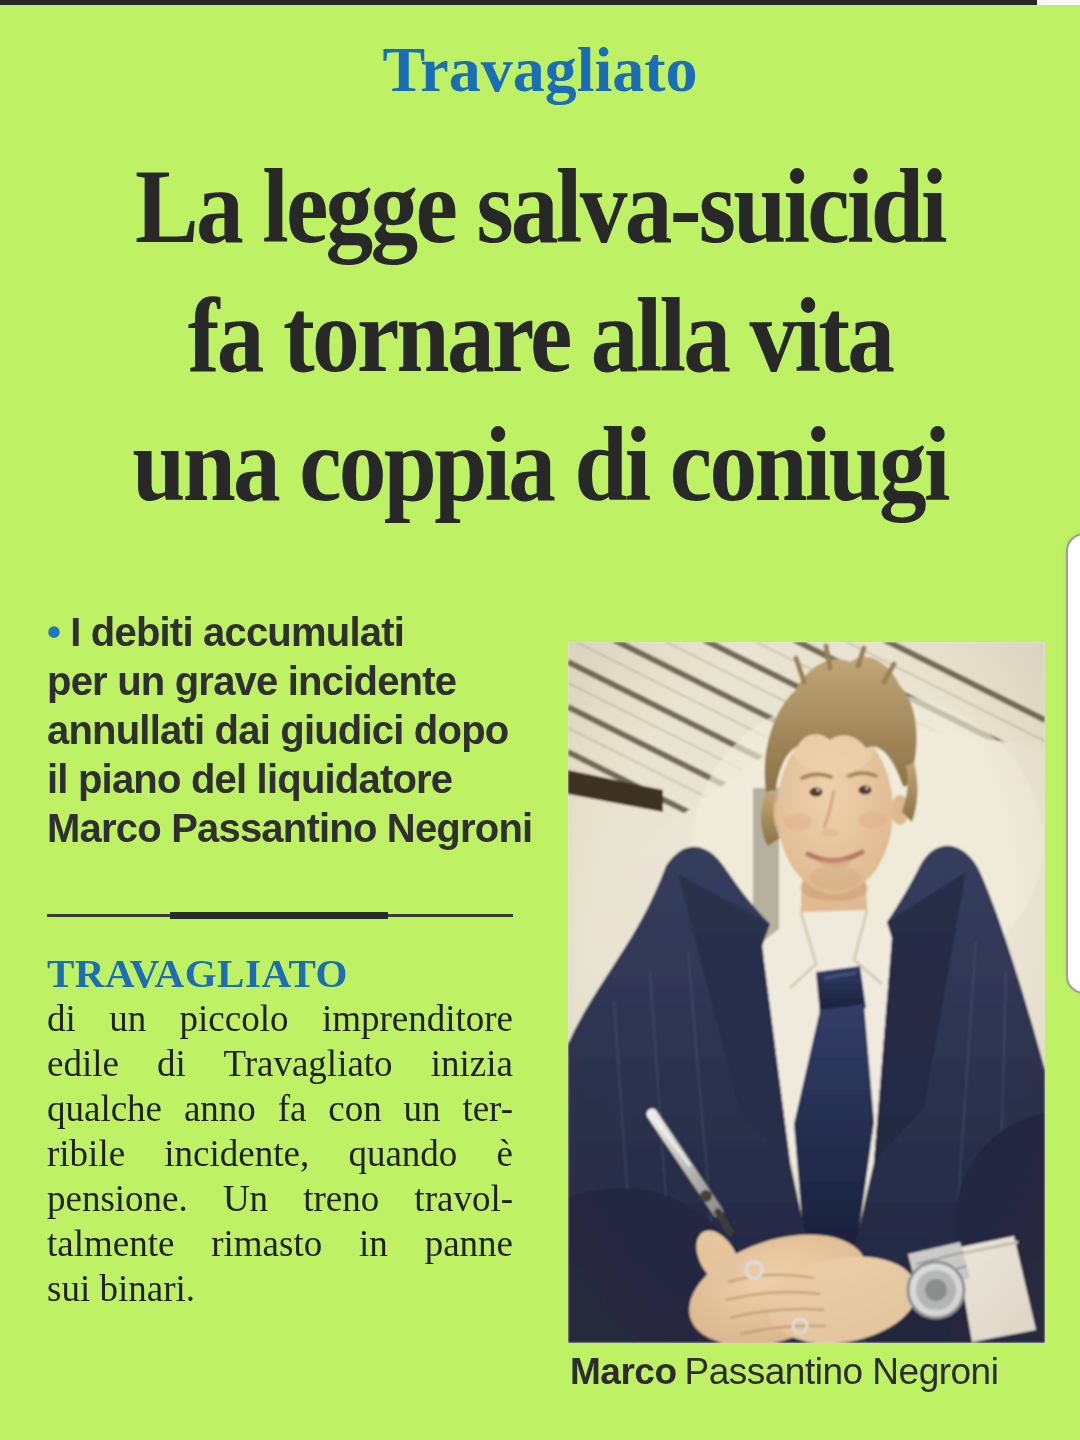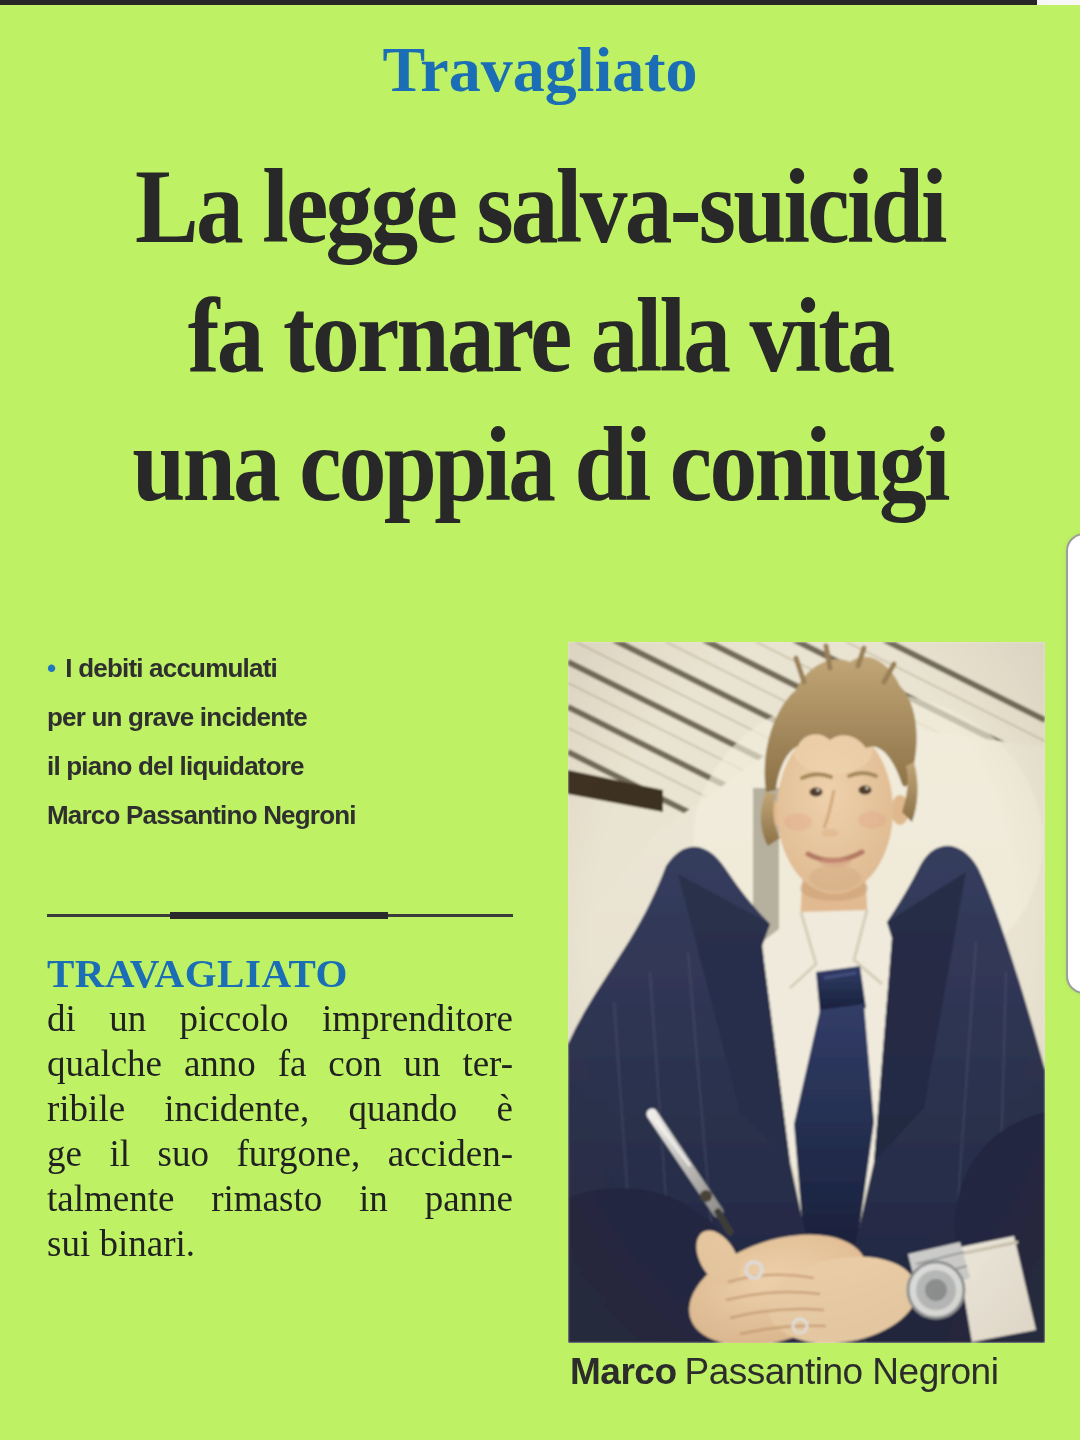--- a/index.html
+++ b/index.html
@@ -26,23 +26,23 @@
   }
   
   .headline{
     position:absolute;top:142px;left:0;width:1080px;
     text-align:center;color:#282828;font-weight:700;
     font-size:106px;line-height:129px;letter-spacing:-3px;
   }
   .headline .hl{display:block;transform:scaleX(0.9);transform-origin:50% 50%;white-space:nowrap;}
   
   .lede{
-    position:absolute;left:47px;top:644px;width:505px;
+    position:absolute;left:47px;top:608px;width:505px;
     font-family:"Liberation Sans", sans-serif;
-    font-weight:700;font-size:26px;line-height:49px;
+    font-weight:700;font-size:40px;line-height:49px;
     color:#2f2f2f;letter-spacing:-0.8px;
   }
   .lede .lline{white-space:nowrap;}
   .lede .bullet{color:#2176bd;margin-right:10px;}
   
   .rule{position:absolute;left:47px;top:914px;width:466px;height:3px;background:#3c3c3c;}
   .rule-thick{position:absolute;left:170px;top:912px;width:218px;height:7px;background:#2a2a2a;}
   
   .body{
     position:absolute;left:47px;top:951px;width:466px;
@@ -88,35 +88,37 @@
 
   <h1 class="headline" style="margin:0;">
     <span class="hl">La legge salva-suicidi</span>
     <span class="hl">fa tornare alla vita</span>
     <span class="hl">una coppia di coniugi</span>
   </h1>
 
   <div class="lede">
     <div class="lline"><span class="bullet">•</span><span>I debiti accumulati</span></div>
     <div class="lline">per un grave incidente</div>
+    <div class="lline">annullati dai giudici dopo</div>
     <div class="lline">il piano del liquidatore</div>
     <div class="lline">Marco Passantino Negroni</div>
   </div>
 
   <div class="rule"></div>
   <div class="rule-thick"></div>
 
   <div class="body">
     <div class="bline first">
       <span class="dateline">TRAVAGLIATO</span>
     </div>
     <div class="bline">di un piccolo imprenditore</div>
+    <div class="bline">edile di Travagliato inizia</div>
     <div class="bline">qualche anno fa con un ter-</div>
     <div class="bline">ribile incidente, quando è</div>
-    <div class="bline">ge il suo furgone, acciden-</div>
+    <div class="bline">pensione. Un treno travol-</div>
     <div class="bline">talmente rimasto in panne</div>
     <div class="bline last">sui binari.</div>
   </div>
 
   <div class="photo">
     <svg width="477" height="701" viewBox="0 0 477 701">
       <defs>
         <linearGradient id="wallG" x1="0" y1="0" x2="0" y2="1">
           <stop offset="0" stop-color="#f1ede0"></stop>
             <stop offset="1" stop-color="#e6e1d0"></stop>

